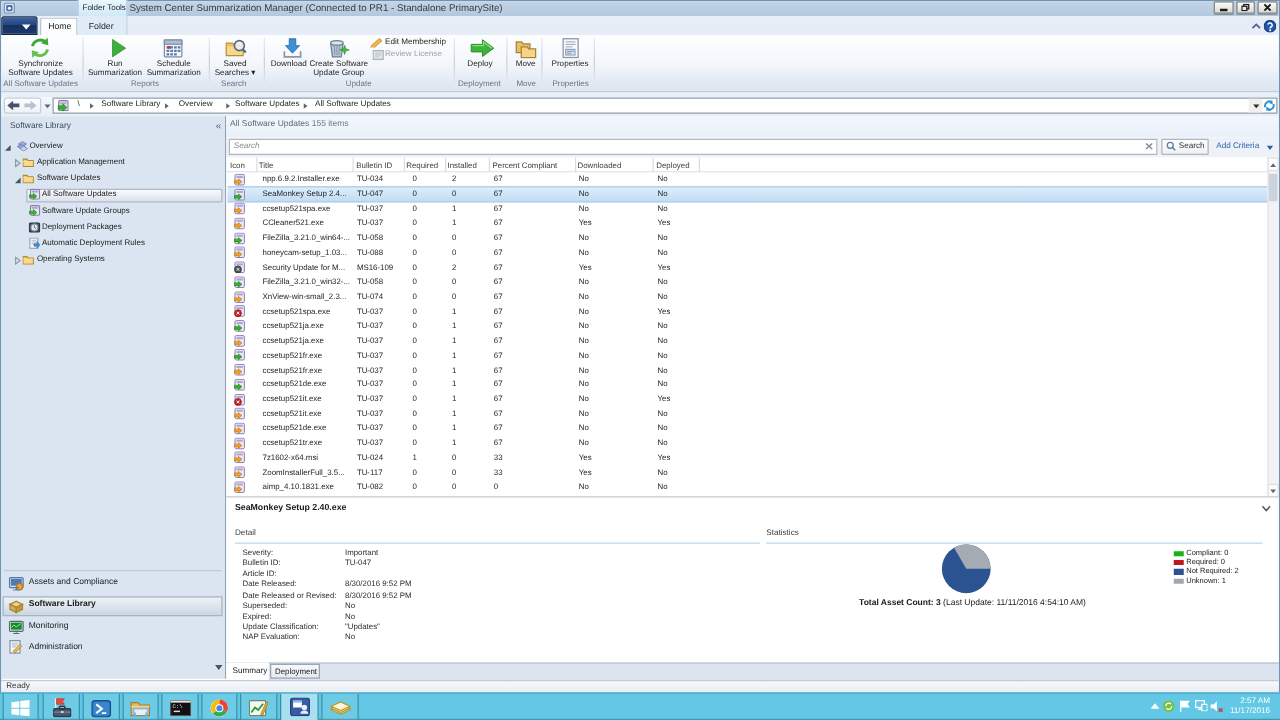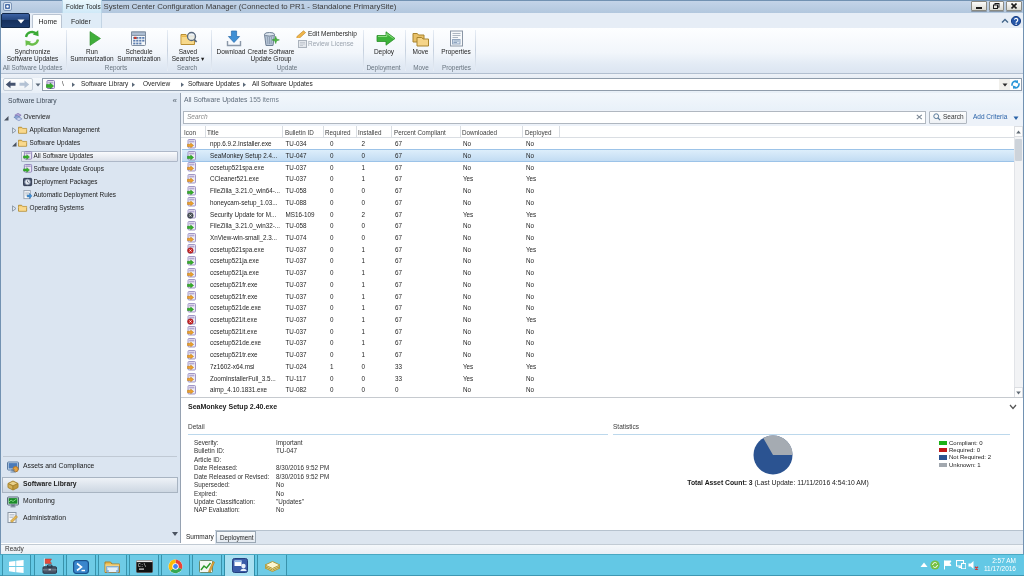--- a/index.html
+++ b/index.html
@@ -9,21 +9,21 @@
 
 <div class="abs" style="left:0px;top:0px;width:1024px;height:554px;border:1px solid #7292b2;"></div>
 <div class="abs" style="left:1px;top:1px;width:1022px;height:12px;background:linear-gradient(#c4d4e8,#b2c7de);"></div>
 <svg class="abs" style="left:3px;top:2px;" width="9" height="9" viewBox="0 0 9 9">
       <rect x="0.5" y="0.5" width="8" height="8" rx="1.5" fill="#dce8f4" stroke="#7e96b8"></rect>
       <rect x="2" y="2" width="5" height="5" rx="1" fill="#4a6ea8"></rect>
       <circle cx="4.5" cy="4.5" r="1.2" fill="#fff"></circle>
     </svg>
 <div class="abs" style="left:62px;top:0px;width:40px;height:13px;background:linear-gradient(#eaf7fd,#cfe9f7);border-left:1px solid #b9d6e8;border-right:1px solid #b9d6e8;"></div>
 <div class="abs" style="left:66px;top:3px;font-size:6.4px;color:#1e1e1e;font-weight:normal;white-space:nowrap;line-height:8.0px;">Folder Tools</div>
-<div class="abs" style="left:103.5px;top:2.4px;font-size:7.8px;color:#3b3b3b;font-weight:normal;white-space:nowrap;line-height:9.8px;">System Center Configuration Manager (Connected to PR1 - Standalone PrimarySite)</div>
+<div class="abs" style="left:103.5px;top:2.4px;font-size:7.8px;color:#3b3b3b;font-weight:normal;white-space:nowrap;line-height:9.8px;">System Center Summarization Manager (Connected to PR1 - Standalone PrimarySite)</div>
 <div class="abs" style="left:971px;top:1px;width:15.5px;height:10px;background:linear-gradient(#fcfcfb,#dadad2);border:1px solid #8a8a82;border-radius:1px;box-shadow:0 1px 0 rgba(0,0,0,0.25);"></div>
 <div class="abs" style="left:975.5px;top:6.8px;width:6px;height:1.8px;background:#1a1a1a;"></div>
 <div class="abs" style="left:988.5px;top:1px;width:15.5px;height:10px;background:linear-gradient(#fcfcfb,#dadad2);border:1px solid #8a8a82;border-radius:1px;box-shadow:0 1px 0 rgba(0,0,0,0.25);"></div>
 <svg class="abs" style="left:993.0px;top:3px;" width="7" height="6" viewBox="0 0 7 6">
       <rect x="2" y="0.5" width="4" height="3.6" fill="none" stroke="#1a1a1a"></rect>
       <rect x="0.5" y="2" width="4" height="3.5" fill="#e6e6e0" stroke="#1a1a1a"></rect>
     </svg>
 <div class="abs" style="left:1006px;top:1px;width:15.5px;height:10px;background:linear-gradient(#fcfcfb,#dadad2);border:1px solid #8a8a82;border-radius:1px;box-shadow:0 1px 0 rgba(0,0,0,0.25);"></div>
 <svg class="abs" style="left:1010.8px;top:2.8px;" width="6" height="6" viewBox="0 0 6 6">
       <path d="M0.5 0.5 L5.5 5.5 M5.5 0.5 L0.5 5.5" stroke="#1a1a1a" stroke-width="1.6"></path>

